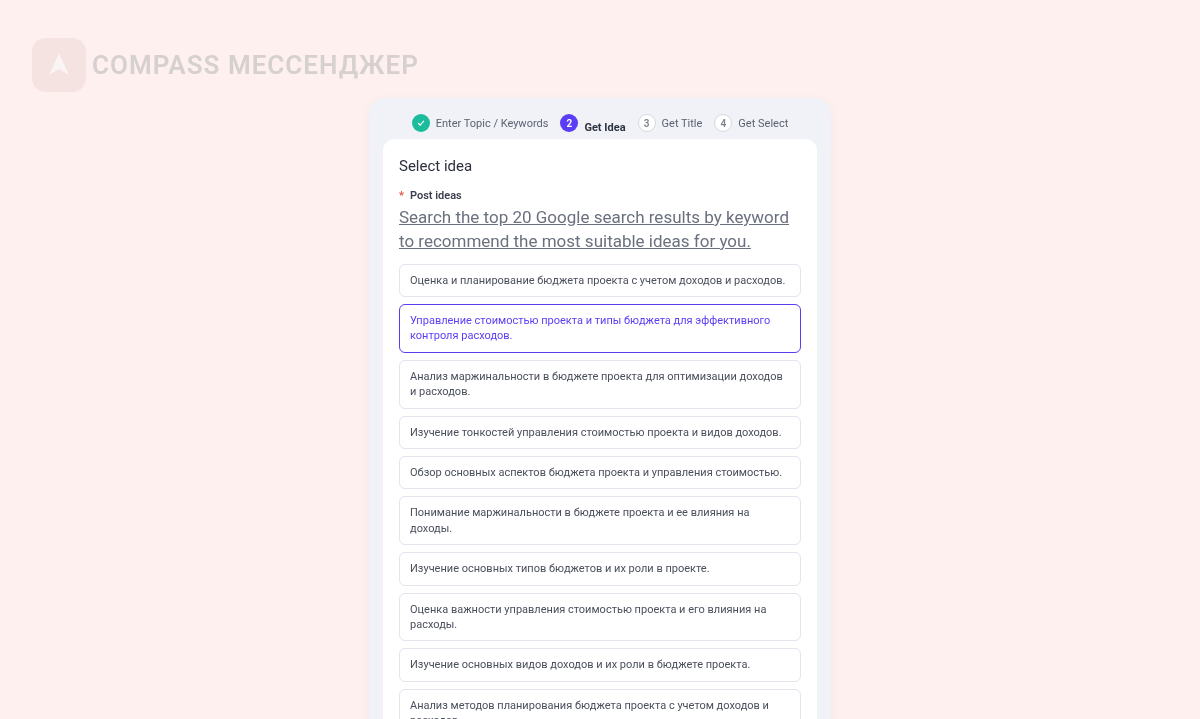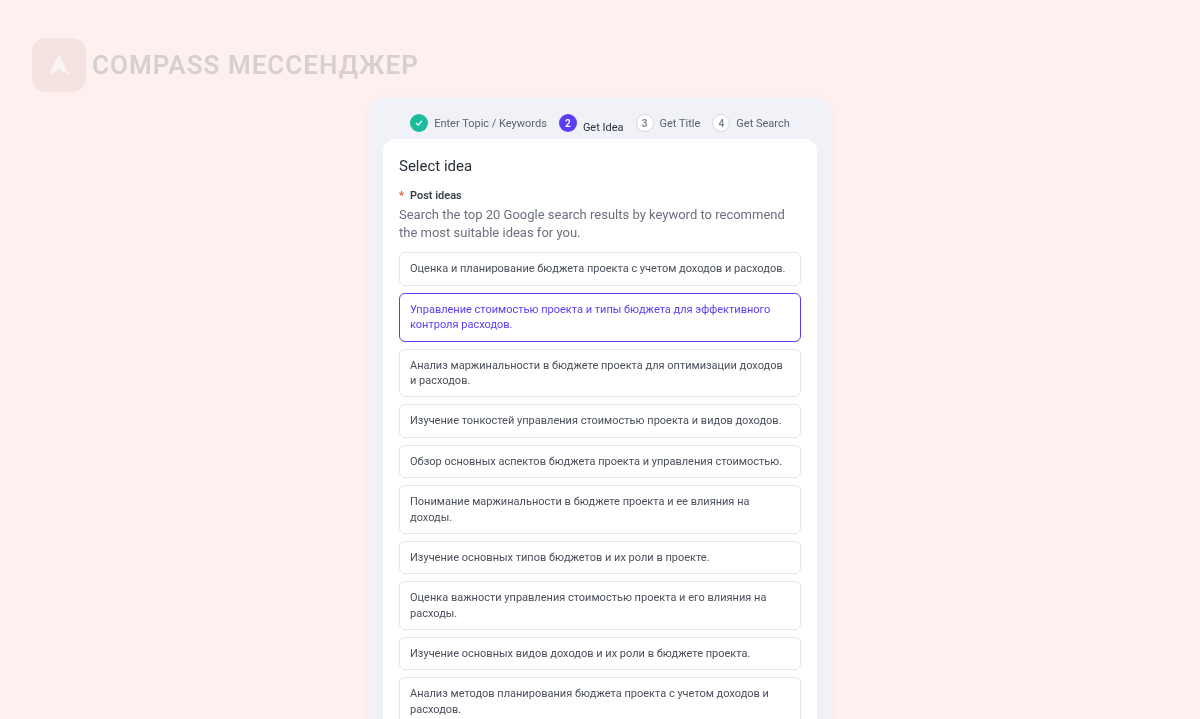--- a/index.html
+++ b/index.html
@@ -75,21 +75,21 @@
 }
 .step-badge.current {
   background: #5b3df5;
   color: #fff;
 }
 .step-badge.pending {
   background: #fff;
   border: 1px solid #d6d9e0;
   color: #7b8190;
 }
-.step.current .step-label { font-weight: 400; color: #2c3240; margin-top: 9px; }
+.step.current .step-label { font-weight: 700; color: #2c3240; margin-top: 9px; }
 
 .panel {
   background: #fff;
   border-radius: 12px;
   margin: 0 14px 0 14px;
   padding: 18px 16px 6px;
   flex: 1;
   overflow: hidden;
 }
 .panel-title {
@@ -102,24 +102,25 @@
   display:flex;
   align-items:center;
   gap:6px;
   font-size: 11px;
   font-weight: 600;
   color: #3a3f4c;
   margin-bottom: 4px;
 }
 .asterisk { color: #e74c3c; font-size: 11px; }
 .desc {
-  font-size: 13px;
+  font-size: 17px;
   color: #6a707e;
   margin-bottom: 10px;
   line-height: 1.4;
+  text-decoration: underline;
 }
 .ideas {
   display: flex;
   flex-direction: column;
   gap: 7px;
 }
 .idea {
   border: 1px solid #e2e5ec;
   border-radius: 6px;
   padding: 8px 10px;
@@ -160,21 +161,21 @@
     <div class="step current">
       <span class="step-badge current">2</span>
       <span class="step-label">Get Idea</span>
     </div>
     <div class="step">
       <span class="step-badge pending">3</span>
       <span class="step-label">Get Title</span>
     </div>
     <div class="step">
       <span class="step-badge pending">4</span>
-      <span class="step-label">Get Search</span>
+      <span class="step-label">Get Select</span>
     </div>
   </div>
 
   <div class="panel">
     <div class="panel-title">Select idea</div>
     <div class="subhead">
       <span class="asterisk">*</span>
       <span>Post ideas</span>
     </div>
     <div class="desc">Search the top 20 Google search results by keyword to recommend the most suitable ideas for you.</div>

